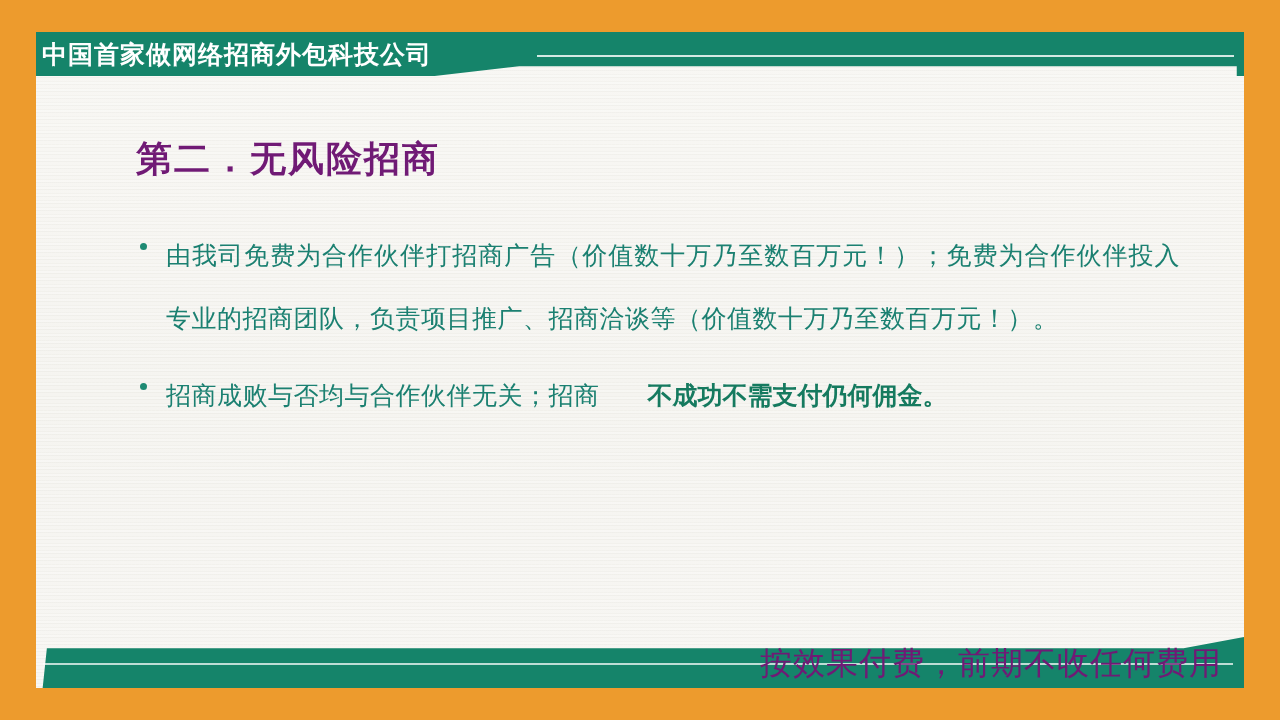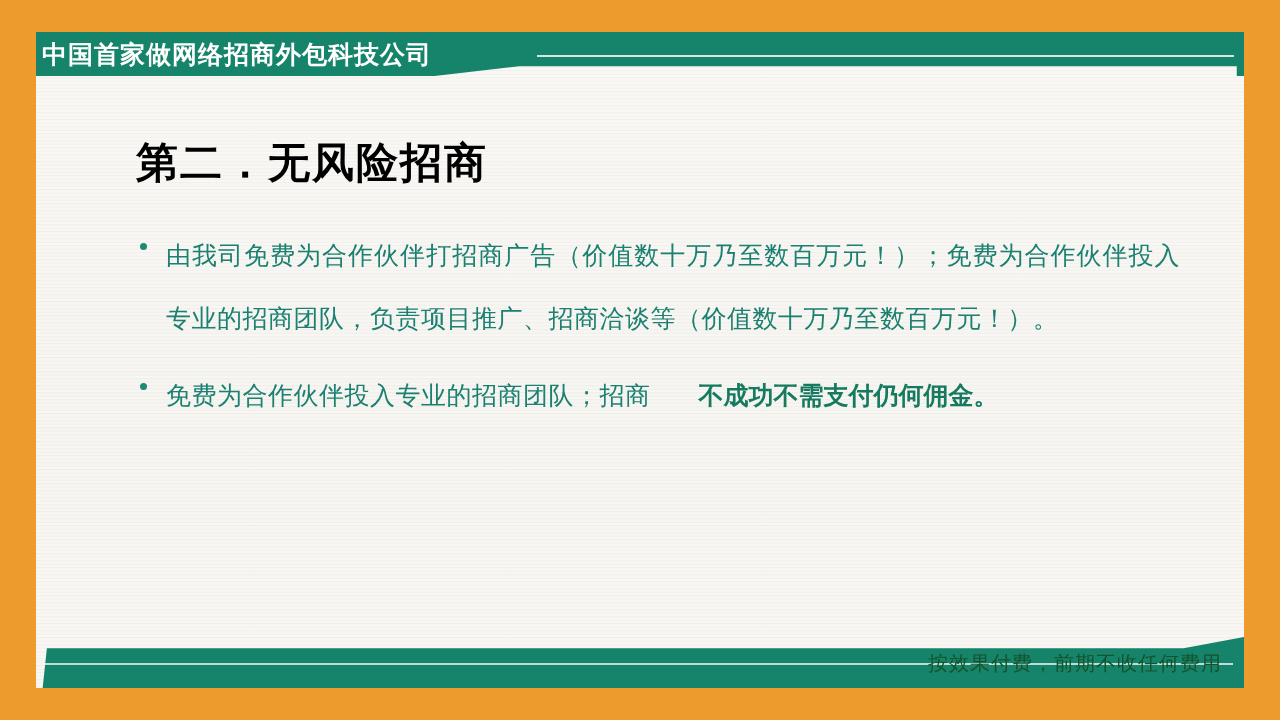--- a/index.html
+++ b/index.html
@@ -72,22 +72,22 @@
     letter-spacing: 1px;
     white-space: nowrap;
     font-family: Liberation Sans, sans-serif;
   }
 
   
   #slide-title {
     position: absolute;
     left: 136px;
     top: 135px;
-    color: #000000;
-    font-size: 42px;
+    color: #701a75;
+    font-size: 36px;
     font-weight: bold;
     letter-spacing: 2px;
     white-space: nowrap;
     font-family: "Liberation Sans", sans-serif;
   }
 
   
   #bullets {
     position: absolute;
     left: 140px;
@@ -149,22 +149,22 @@
     width: 1190px;
     height: 2px;
     background: rgba(255,255,255,0.72);
   }
   #footer-text {
     position: absolute;
     right: 58px;
     top: 646px;
     height: 34px;
     line-height: 34px;
-    color: #14532d;
-    font-size: 20px;
+    color: #701a75;
+    font-size: 32px;
     letter-spacing: 1px;
     white-space: nowrap;
     font-family: "Liberation Sans", sans-serif;
   }
 </style>
 </head>
 <body>
 
 <div id="slide">
 
@@ -180,21 +180,21 @@
       <div class="bullet-row">
         <div class="bullet-dot">
           <i></i>
         </div>
         <div class="bullet-text"><span>由我司免费为合作伙伴打招商广告（价值数十万乃至数百万元！）；免费为合作伙伴投入专业的招商团队，负责项目推广、招商洽谈等（价值数十万乃至数百万元！）。</span></div>
       </div>
       <div class="bullet-row">
         <div class="bullet-dot">
           <i></i>
         </div>
-        <div class="bullet-text"><span>免费为合作伙伴投入专业的招商团队；招商</span><span class="strong">不成功不需支付仍何佣金。</span></div>
+        <div class="bullet-text"><span>招商成败与否均与合作伙伴无关；招商</span><span class="strong">不成功不需支付仍何佣金。</span></div>
       </div>
     </div>
 
   <div id="footer-band"></div>
   <div id="footer-hairline"></div>
   <div id="footer-text">按效果付费，前期不收任何费用</div>
 
 </div>
 
 </body></html>

